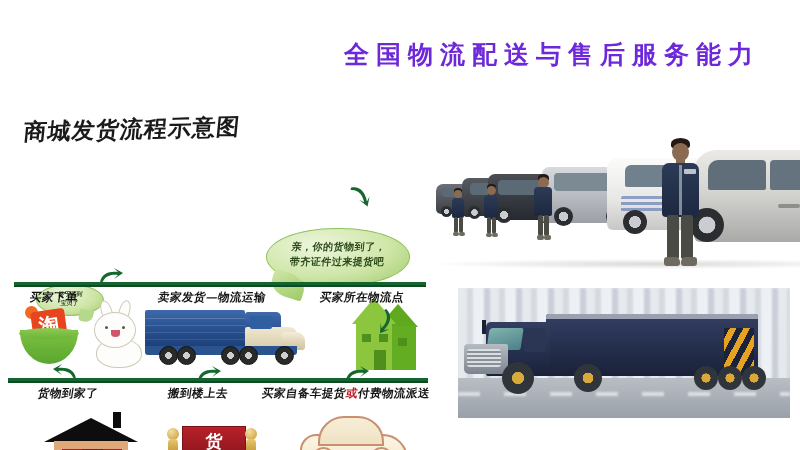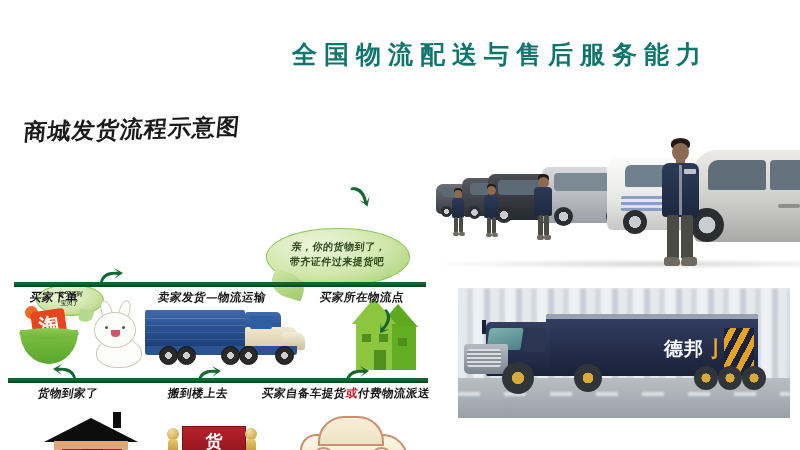--- a/index.html
+++ b/index.html
@@ -24,22 +24,22 @@
     text-align:center;font-family:"Liberation Serif",serif;
   }
   .logo-cn{
     position:absolute;left:26px;top:50px;color:#1b4278;
     font-family:"DejaVu Sans",sans-serif;font-weight:bold;font-size:27px;
     letter-spacing:3px;line-height:1;
   }
 
   .deck-title{
     position:absolute;left:240px;top:38px;width:520px;
-    color:#0f766e;font-family:"DejaVu Sans",sans-serif;font-weight:bold;
-    font-size:25px;letter-spacing:7px;text-align:center;white-space:nowrap;
+    color:#6d28d9;font-family:"DejaVu Sans",sans-serif;font-weight:bold;
+    font-size:25px;letter-spacing:7px;text-align:right;white-space:nowrap;
   }
 
   
   .diagram{position:absolute;left:0;top:100px;width:440px;height:320px;}
   .diagram-title{
     position:absolute;left:24px;top:14px;
     font-family:"DejaVu Sans",sans-serif;font-weight:bold;font-size:23px;
     color:#1a1a1a;letter-spacing:1px;
     transform:skewX(-7deg) rotate(-1.5deg);
   }
@@ -595,21 +595,20 @@
     </div>
   </div>
 
   <div class="photo-truck">
     <div class="blurbg"></div>
     <div class="road"></div>
 
     <div class="dp-trailer">
       <div class="top"></div>
       <div class="dp-stripes"></div>
-      <div class="dp-logo"><span>德邦</span><span class="swoosh">亅</span></div>
     </div>
 
     <div class="dp-cab">
       <div class="ws"></div>
       <div class="door"></div>
     </div>
     <div class="dp-mirror"></div>
     <div class="dp-nose">
       <div class="grill"></div>
     </div>

